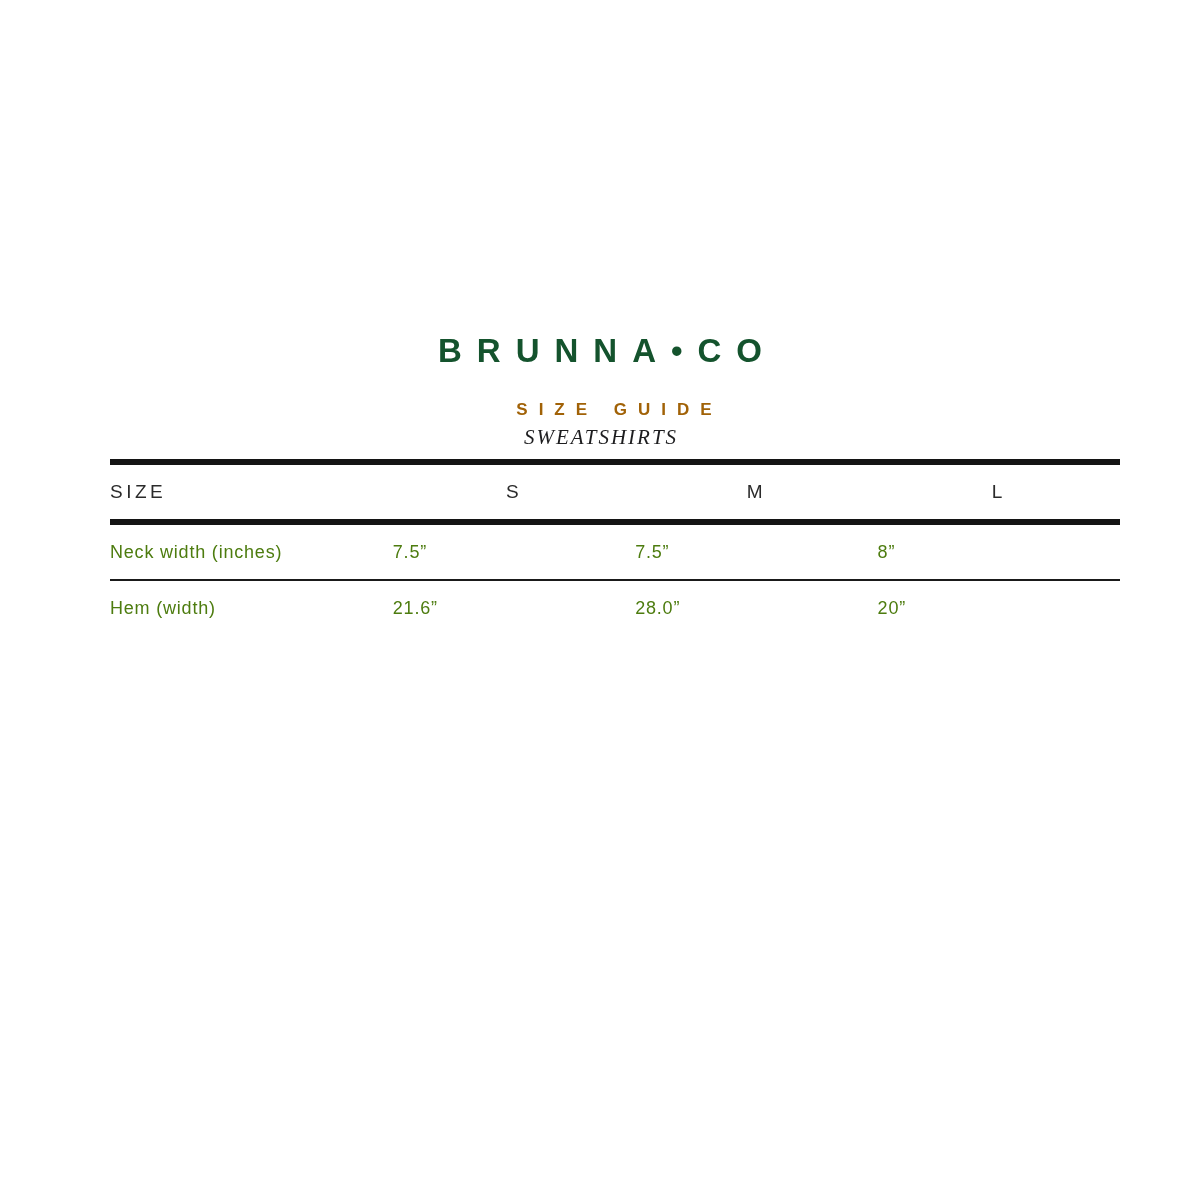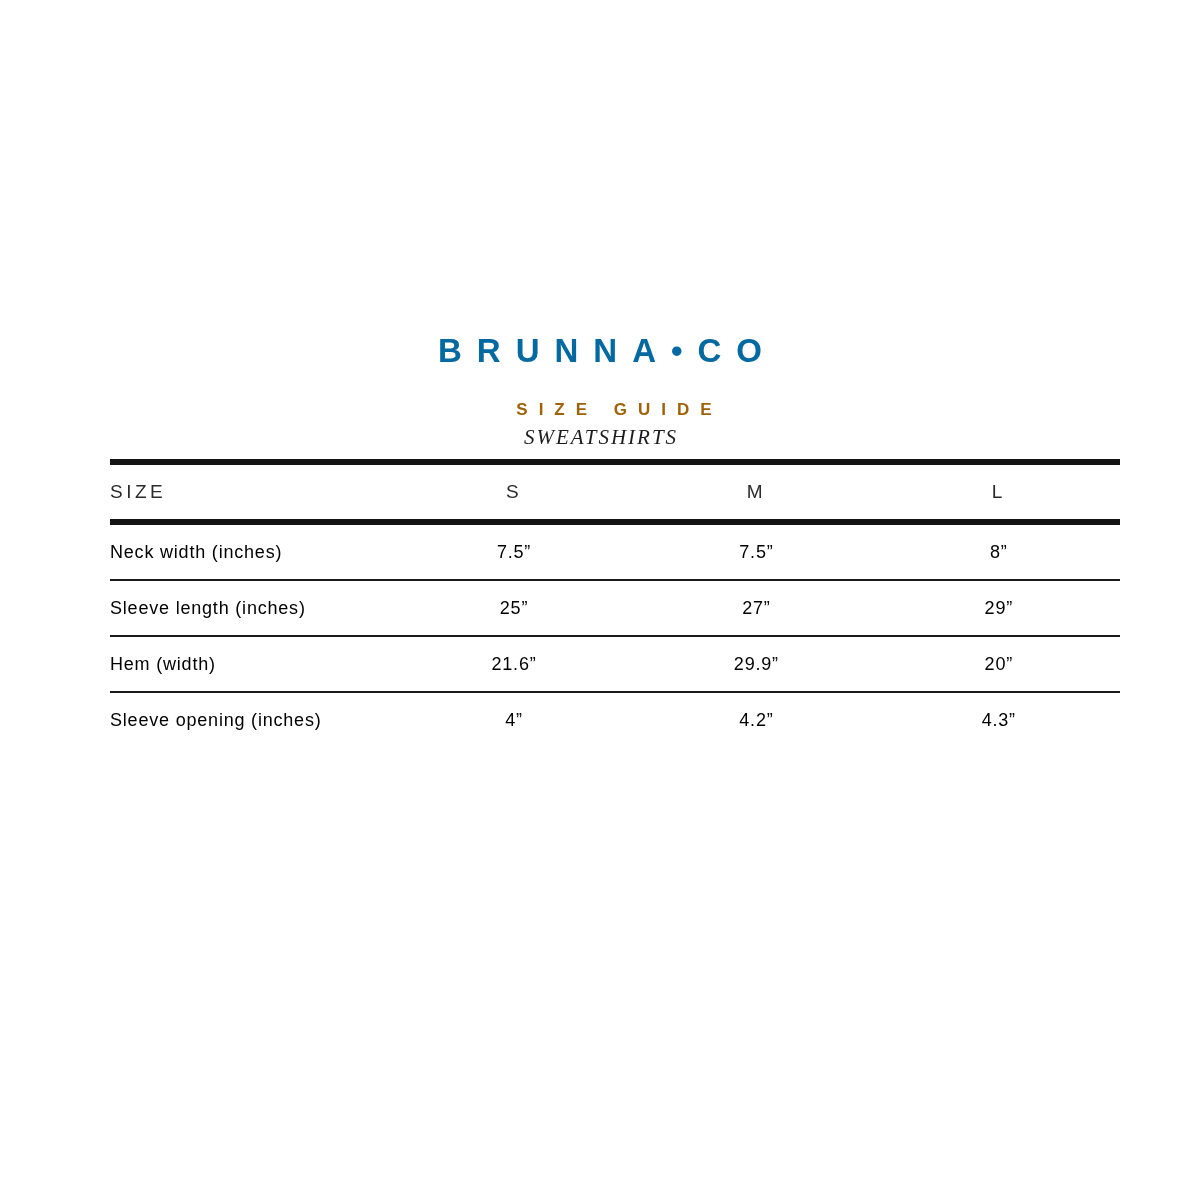--- a/index.html
+++ b/index.html
@@ -25,21 +25,21 @@
   }
   .logo {
     position: absolute;
     top: 332px;
     left: 0;
     width: 100%;
     font-size: 33px;
     font-weight: 700;
     letter-spacing: 15px;
     text-indent: 15px; 
-    color: #0369a1;
+    color: #14532d;
   }
   .guide-title {
     position: absolute;
     top: 400px;
     left: 0;
     width: 100%;
     font-size: 17px;
     font-weight: 700;
     letter-spacing: 11px;
     text-indent: 11px;
@@ -85,35 +85,34 @@
     text-align: left;
   }
   table.size-table th.size-col {
     text-align: center;
   }
   table.size-table td {
     height: 54px;
     font-size: 18px;
     font-weight: 400;
     letter-spacing: 0.8px;
-    color: #000000;
+    color: #4d7c0f;
     vertical-align: middle;
     padding: 0;
   }
   table.size-table tbody tr {
     border-bottom: 2px solid #1a1a1a;
   }
   table.size-table tbody tr:last-child {
     border-bottom: none;
   }
   table.size-table td.label-cell {
     text-align: left;
   }
   table.size-table td.value-cell {
-    text-align: center;
   }
 </style>
 </head>
 <body>
 
 <div class="page">
 
   <div class="brand-header">
     <div class="logo">BRUNNA•CO</div>
     <div class="guide-title">SIZE GUIDE</div>
@@ -137,34 +136,22 @@
         </tr>
       </thead>
       <tbody>
         <tr>
           <td class="label-cell">Neck width (inches)</td>
           <td class="value-cell">7.5”</td>
           <td class="value-cell">7.5”</td>
           <td class="value-cell">8”</td>
         </tr>
         <tr>
-          <td class="label-cell">Sleeve length (inches)</td>
-          <td class="value-cell">25”</td>
-          <td class="value-cell">27”</td>
-          <td class="value-cell">29”</td>
-        </tr>
-        <tr>
           <td class="label-cell">Hem (width)</td>
           <td class="value-cell">21.6”</td>
-          <td class="value-cell">29.9”</td>
+          <td class="value-cell">28.0”</td>
           <td class="value-cell">20”</td>
-        </tr>
-        <tr>
-          <td class="label-cell">Sleeve opening (inches)</td>
-          <td class="value-cell">4”</td>
-          <td class="value-cell">4.2”</td>
-          <td class="value-cell">4.3”</td>
         </tr>
       </tbody>
     </table>
   </div>
 
 </div>
 
 </body></html>

